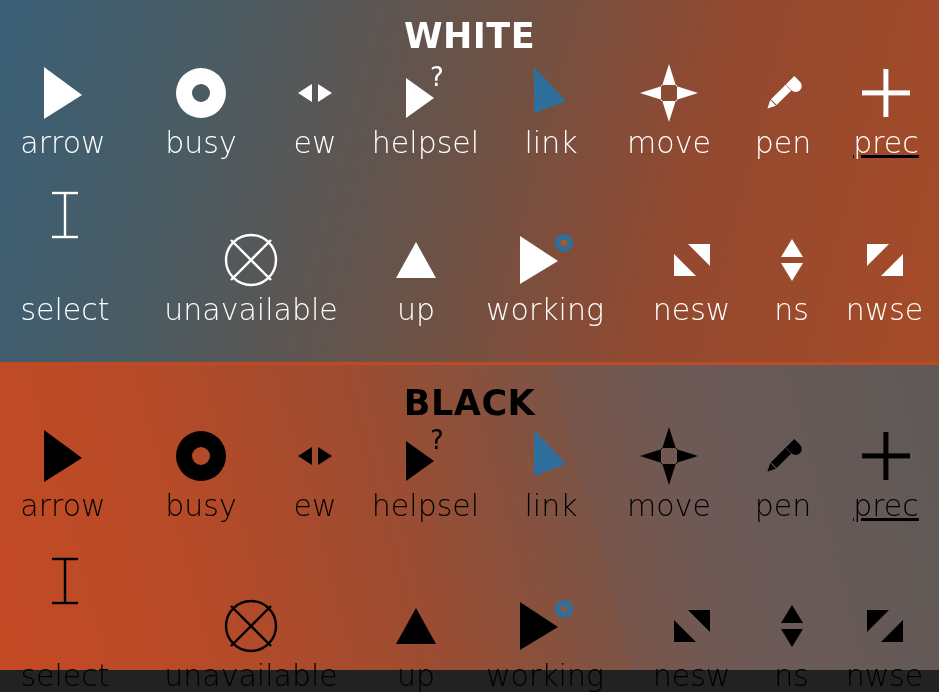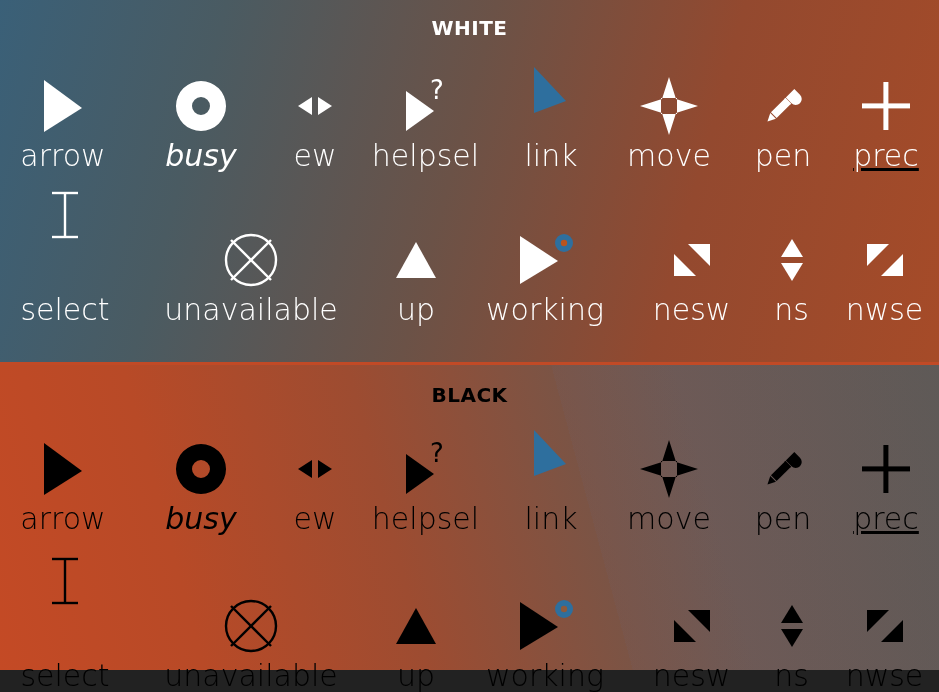--- a/index.html
+++ b/index.html
@@ -39,21 +39,21 @@
     box-sizing: border-box;
   }
 
   
   .section-title {
     position: absolute;
     left: 0;
     width: 939px;
     text-align: center;
     font-weight: bold;
-    font-size: 20px;
+    font-size: 35px;
     letter-spacing: 0.5px;
   }
   #title-white { top: 16px; color: #ffffff; }
   #title-black { top: 18px; color: #000000; }
 
   
   .row {
     position: absolute;
     left: 0;
     width: 939px;
@@ -89,25 +89,25 @@
   .accent              { fill: #2e6f9e; }
   .accent-link         { fill: #2e6f9e; }
 
   
   #row-w1 { top: 62px; }
   #row-w2 { top: 185px; }
   #row-b1 { top: 425px; }
   #row-b2 { top: 551px; }
 
   
-  .r1 .c0 { width: 126px; }
-  .r1 .c1 { width: 150px; font-style: italic; }
+  .r1 .c0 { width: 126px; justify-content: center; }
+  .r1 .c1 { width: 150px; }
   .r1 .c2 { width: 78px; }
   .r1 .c3 { width: 143px; }
-  .r1 .c4 { width: 108px; gap: 13px; }
+  .r1 .c4 { width: 108px; }
   .r1 .c5 { width: 128px; }
   .r1 .c6 { width: 100px; }
   .r1 .c7 { width: 106px; text-decoration: underline; }
 
   
   .r2 .d0 { width: 130px; gap: 44px; }
   .r2 .d1 { width: 242px; }
   .r2 .d2 { width: 88px; text-align: right; }
   .r2 .d3 { width: 170px; }
   .r2 .d4 { width: 123px; text-align: right; }

